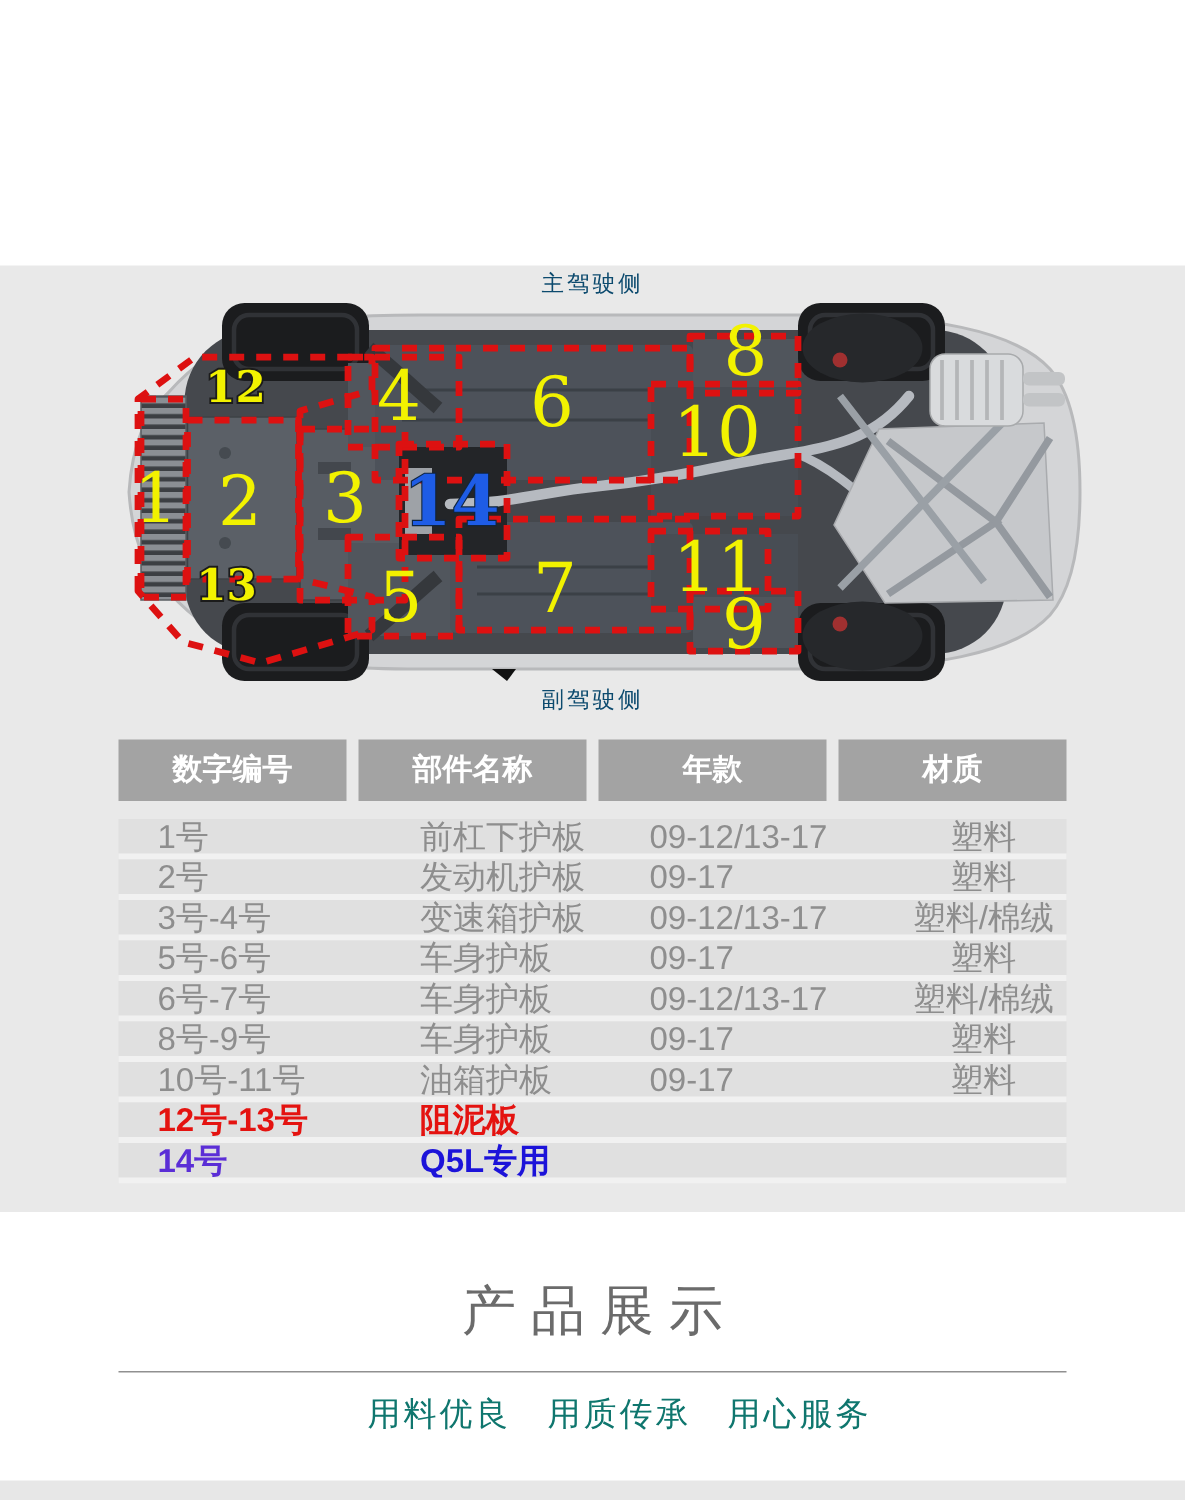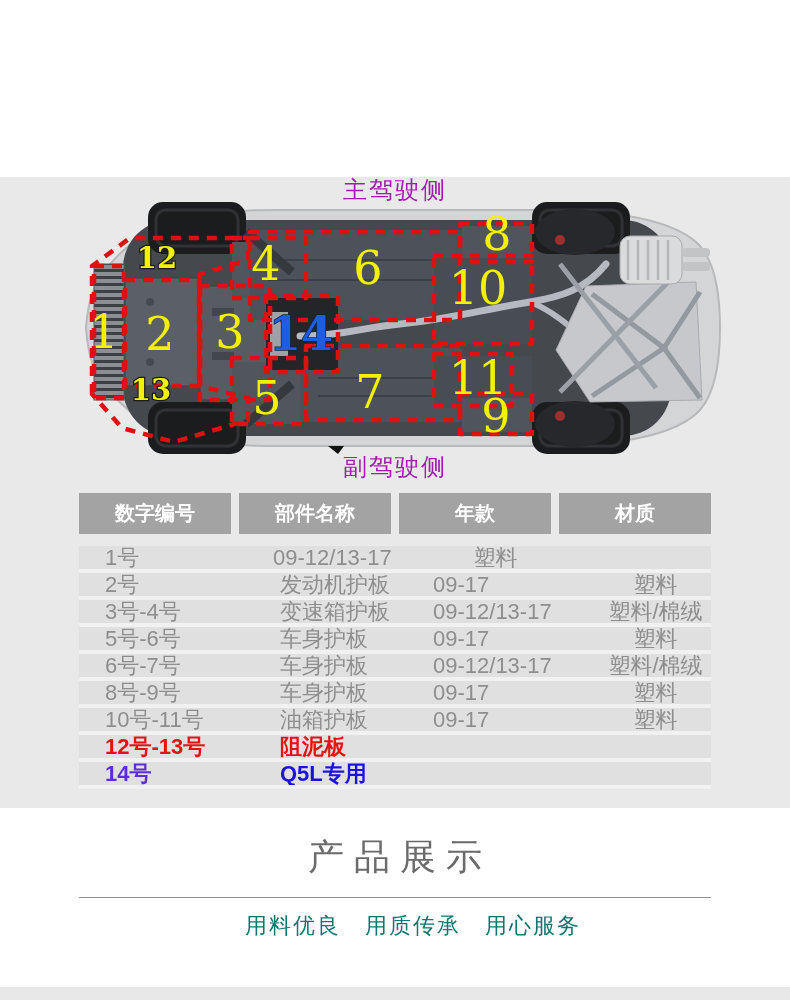--- a/index.html
+++ b/index.html
@@ -6,21 +6,21 @@
   body{
     width:790px;height:1000px;background:#ffffff;
     font-family:"Liberation Sans","DejaVu Sans",sans-serif;
     overflow:hidden;
   }
   .page{width:790px;height:1000px;display:flex;flex-direction:column;}
   .top-white{height:177px;background:#ffffff;}
   
   .hero{height:631px;background:#e9e9e9;}
   .side-label{
-    text-align:center;color:#a21caf;font-size:24px;line-height:24px;height:24px;
+    text-align:center;color:#0c4a6e;font-size:15px;line-height:24px;height:24px;
     letter-spacing:2px;
   }
   .side-label.top{padding-top:1px;}
   .side-label.bottom{height:26px;line-height:26px;}
   .car-svg{display:block;width:790px;height:252px;}
   
   .num{
     font-family:"DejaVu Serif","Liberation Serif",serif;
     font-size:46px;fill:#f2f200;text-anchor:middle;dominant-baseline:central;
   }
@@ -52,21 +52,21 @@
   .td.c1{padding-left:26px;}
   .td.c2{padding-left:41px;}
   .td.c3{padding-left:34px;}
   .td.c4{padding-left:41px;text-align:center;}
   .tr.row-red .td{color:#e41310;font-weight:bold;}
   .tr.row-blue .td.c1{color:#5b2ed6;font-weight:bold;}
   .tr.row-blue .td.c2{color:#1c13d9;font-weight:bold;}
   
   .footer{height:179px;background:#ffffff;text-align:center;}
   .footer-title{
-    margin:0;padding-top:25px;font-size:36px;font-weight:500;color:#6b6b6b;
+    margin:0;padding-top:42px;font-size:36px;font-weight:500;color:#6b6b6b;
     letter-spacing:10px;text-indent:10px;
   }
   .footer-line{width:632px;margin:15px auto 13px auto;border-top:1px solid #909090;height:0;}
   .footer-slogan{font-size:22px;color:#0f766e;letter-spacing:2px;margin-left:36px;}
   .bottom-strip{height:13px;background:#e7e7e7;}
 </style>
 </head>
 <body>
 
 <div class="page">
@@ -196,20 +196,21 @@
     <div class="parts-table">
       <div class="thead" id="table-head">
           <div class="th">数字编号</div>
           <div class="th">部件名称</div>
           <div class="th">年款</div>
           <div class="th">材质</div>
         </div>
       <div class="tbody" id="table-body">
           <div class="tr row-normal">
             <div class="td c1">1号</div>
+            <div class="td c2">前杠下护板</div>
             <div class="td c3">09-12/13-17</div>
             <div class="td c4">塑料</div>
           </div>
           <div class="tr row-normal">
             <div class="td c1">2号</div>
             <div class="td c2">发动机护板</div>
             <div class="td c3">09-17</div>
             <div class="td c4">塑料</div>
           </div>
           <div class="tr row-normal">

